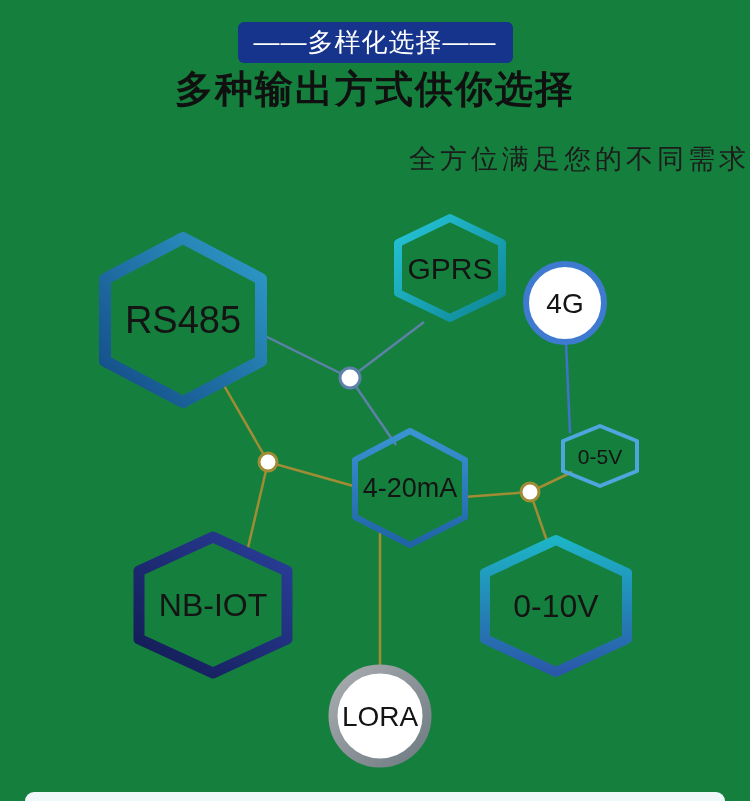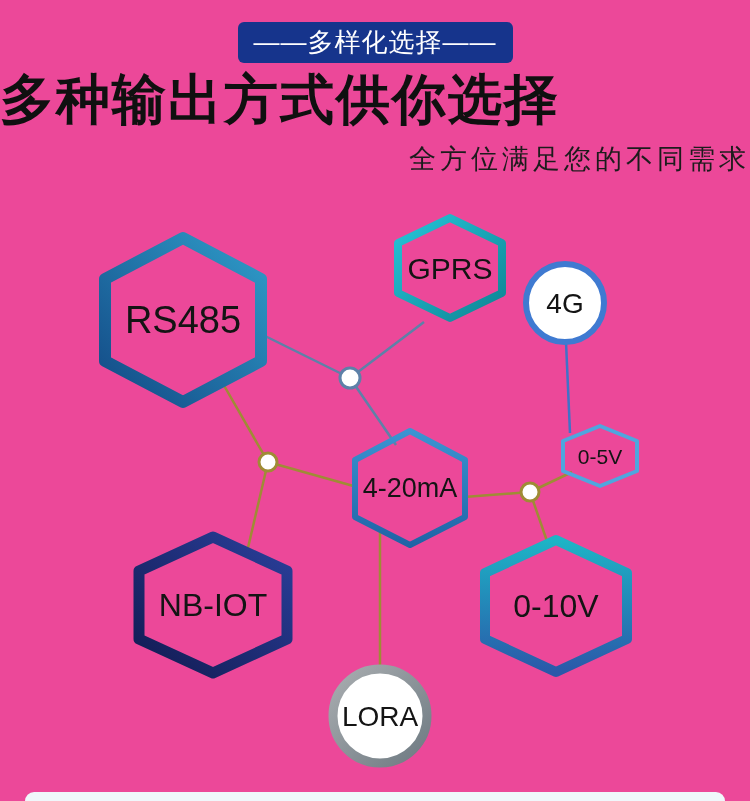--- a/index.html
+++ b/index.html
@@ -1,20 +1,20 @@
 <!DOCTYPE html>
 <html><head>
 <meta charset="utf-8">
 <style>
   html, body { margin: 0; padding: 0; }
   .page {
     position: relative;
     width: 750px;
     height: 801px;
-    background: #ec4899;
+    background: #15803d;
     overflow: hidden;
     font-family: "Liberation Sans", sans-serif;
   }
   .ribbon-wrap {
     position: absolute;
     top: 22px; left: 0;
     width: 100%;
     text-align: center;
   }
   .ribbon {
@@ -24,22 +24,23 @@
     font-size: 26px;
     line-height: 1;
     padding: 7px 16px 8px;
     border-radius: 6px;
     letter-spacing: 1px;
   }
   .title {
     position: absolute;
     top: 64px; left: 0;
     width: 100%;
+    text-align: center;
     margin: 0;
-    font-size: 54px;
+    font-size: 38px;
     font-weight: 900;
     color: #101010;
     letter-spacing: 2px;
   }
   .subtitle {
     position: absolute;
     top: 141px; left: 0;
     width: 100%;
     text-align: right;
     margin: 0;

